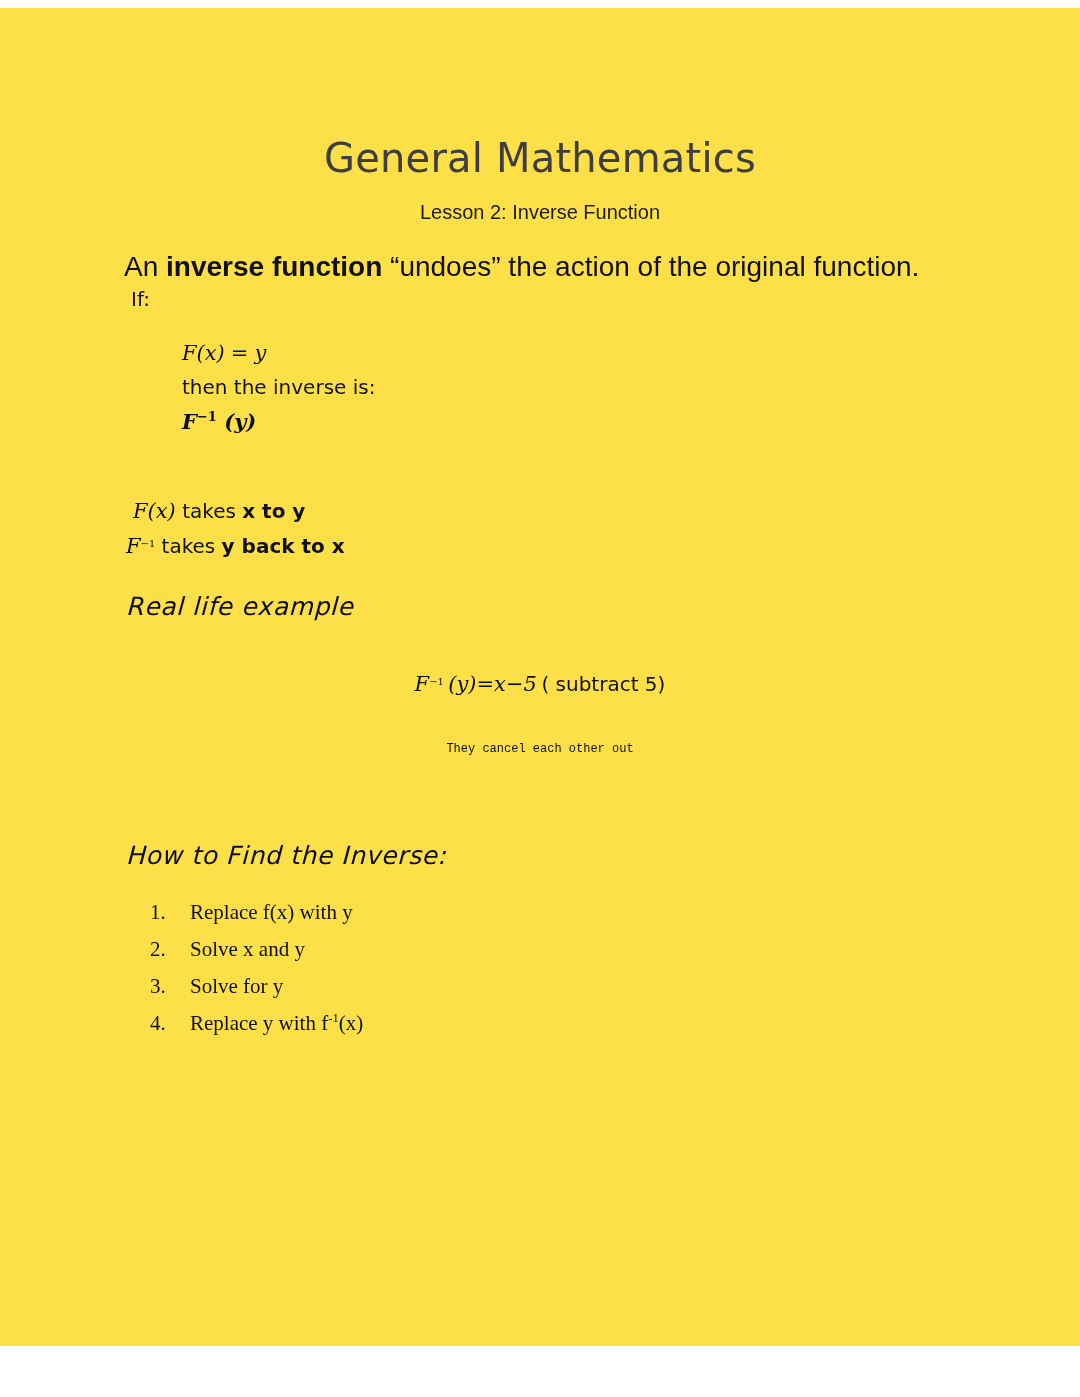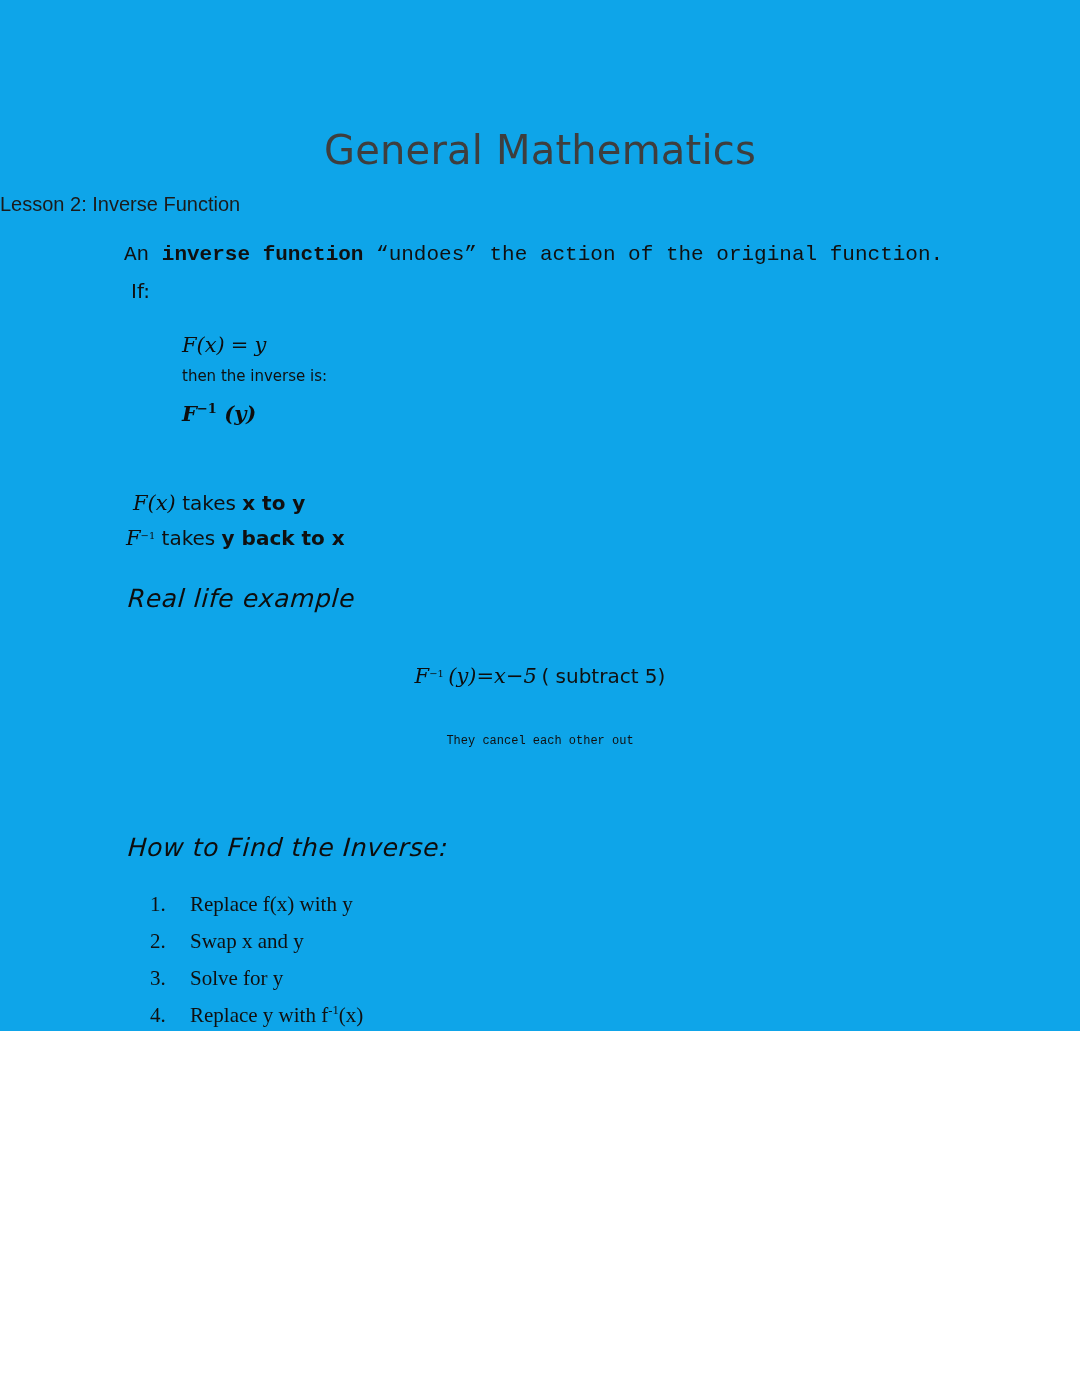--- a/index.html
+++ b/index.html
@@ -11,24 +11,24 @@
     width: 1080px;
     height: 1397px;
     position: relative;
     font-family: "Liberation Sans", sans-serif;
     color: #111111;
     overflow: hidden;
   }
 
   .page {
     position: absolute;
-    top: 0; left: 0;
-    width: 1080px;
-    height: 1031px;
-    background: #0ea5e9;
+    top: 8px; left: 0;
+    width: 1080px;
+    height: 1338px;
+    background: #fde047;
   }
 
   
   .doc-title {
     position: absolute;
     top: 128px;
     left: 0;
     width: 1080px;
     text-align: center;
     font-family: "DejaVu Sans", sans-serif;
@@ -36,33 +36,34 @@
     font-size: 40px;
     letter-spacing: 0.2px;
     color: #3e3e3e;
     line-height: 1.1;
   }
   .doc-subtitle {
     position: absolute;
     top: 193px;
     left: 0;
     width: 1080px;
+    text-align: center;
     font-family: "Liberation Sans", sans-serif;
     font-weight: 400;
     font-size: 20px;
     color: #1b1b1b;
   }
 
   
   .intro {
     position: absolute;
     top: 243px;
     left: 124px;
-    font-size: 21px;
-    font-family: Liberation Mono, monospace;
+    font-size: 28px;
+    font-family: Liberation Sans, sans-serif;
     color: #101010;
     white-space: nowrap;
   }
   .intro b { font-weight: 700; }
 
   .if-line {
     position: absolute;
     top: 279px;
     left: 131px;
     font-size: 20px;
@@ -100,21 +101,21 @@
     position: absolute;
     top: 333px;
     left: 182px;
     white-space: nowrap;
   }
   .then-line {
     position: absolute;
     top: 367px;
     left: 182px;
     font-family: "DejaVu Sans", sans-serif;
-    font-size: 15px;
+    font-size: 20px;
     color: #101010;
   }
   .eq-finv {
     position: absolute;
     top: 401px;
     left: 182px;
     white-space: nowrap;
     font-weight: bold;
   }
 
@@ -230,18 +231,18 @@
 
     <div class="ex-row"><span class="mathser">F</span><span class="mathser sup">−1</span>&nbsp;<span class="mathser">(y)</span><span class="mathser op">=</span><span class="mathser">x</span><span class="mathser op">−</span><span class="mathser">5</span>&nbsp;<span class="sans">( subtract 5)</span></div>
 
     <div class="ex-note">They cancel each other out</div>
   </div>
 
   <div class="script-head script-how">How to Find the Inverse:</div>
 
   <ol class="steps">
     <li><span class="num">1.</span><span class="txt">Replace f(x) with y</span></li>
-    <li><span class="num">2.</span><span class="txt">Swap x and y</span></li>
+    <li><span class="num">2.</span><span class="txt">Solve x and y</span></li>
     <li><span class="num">3.</span><span class="txt">Solve for y</span></li>
     <li><span class="num">4.</span><span class="txt">Replace y with f</span><sup>-1</sup><span>(x)</span></li>
   </ol>
 
 </div>
 
 </body></html>

